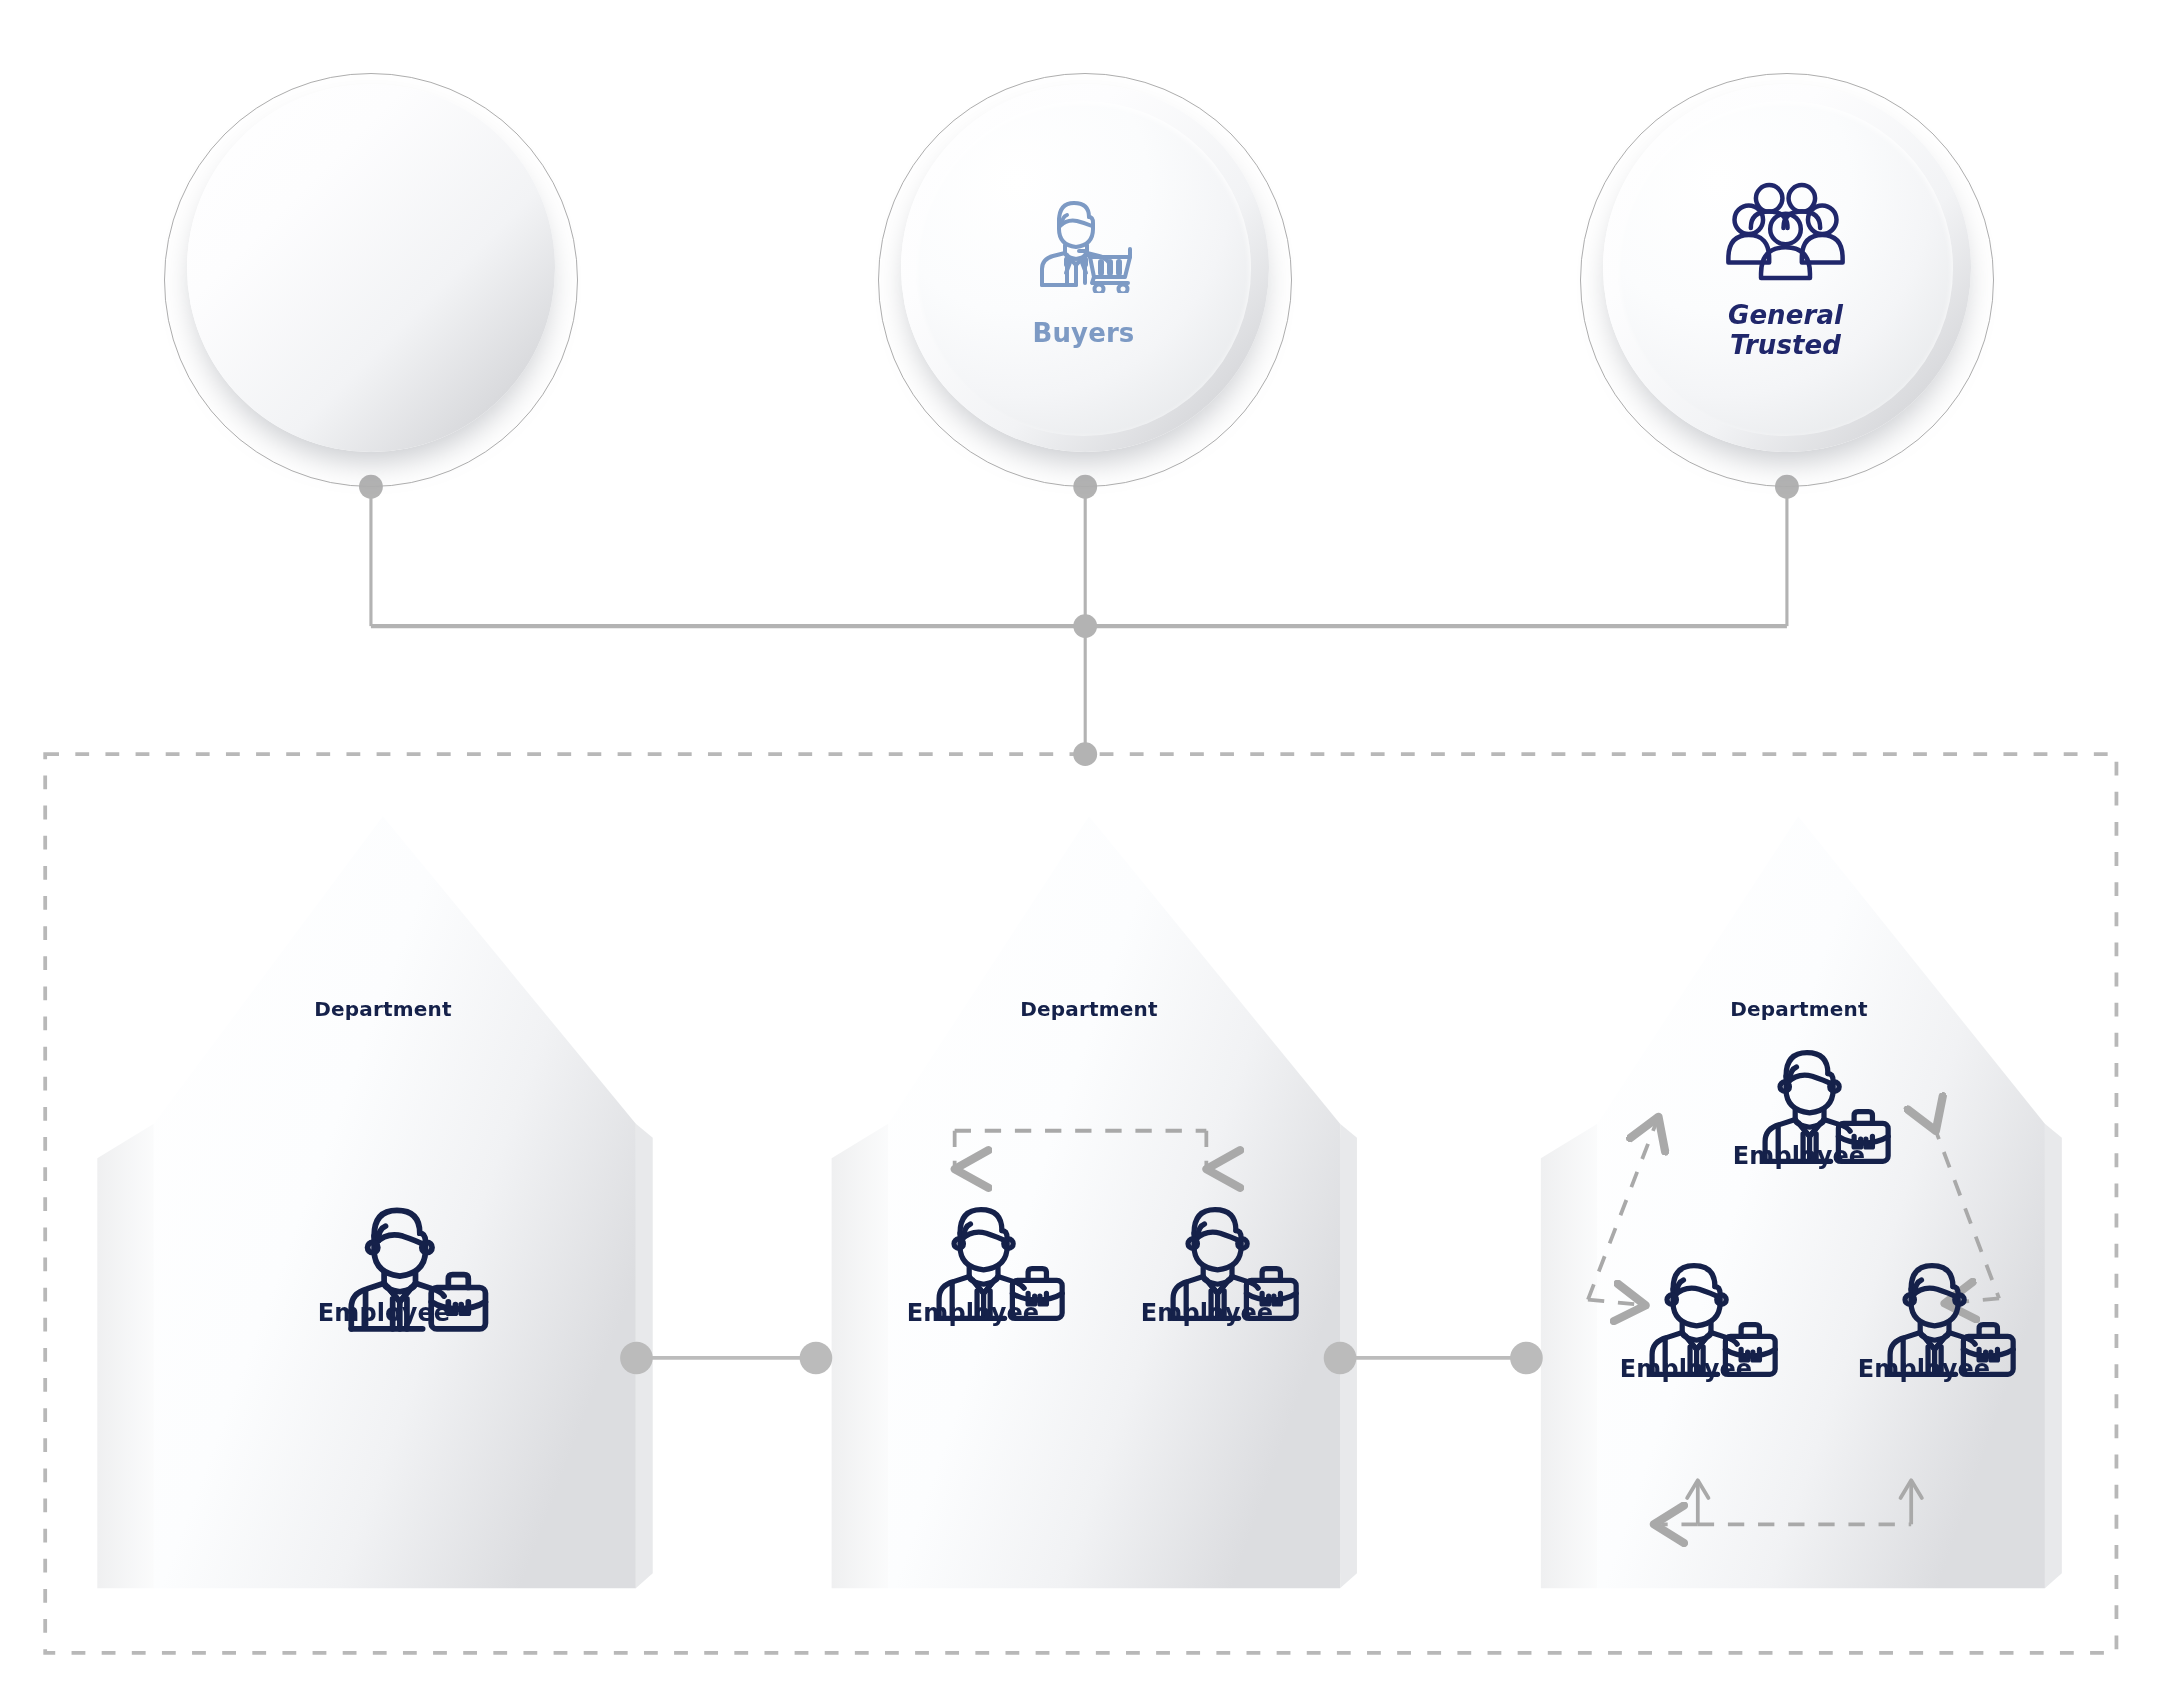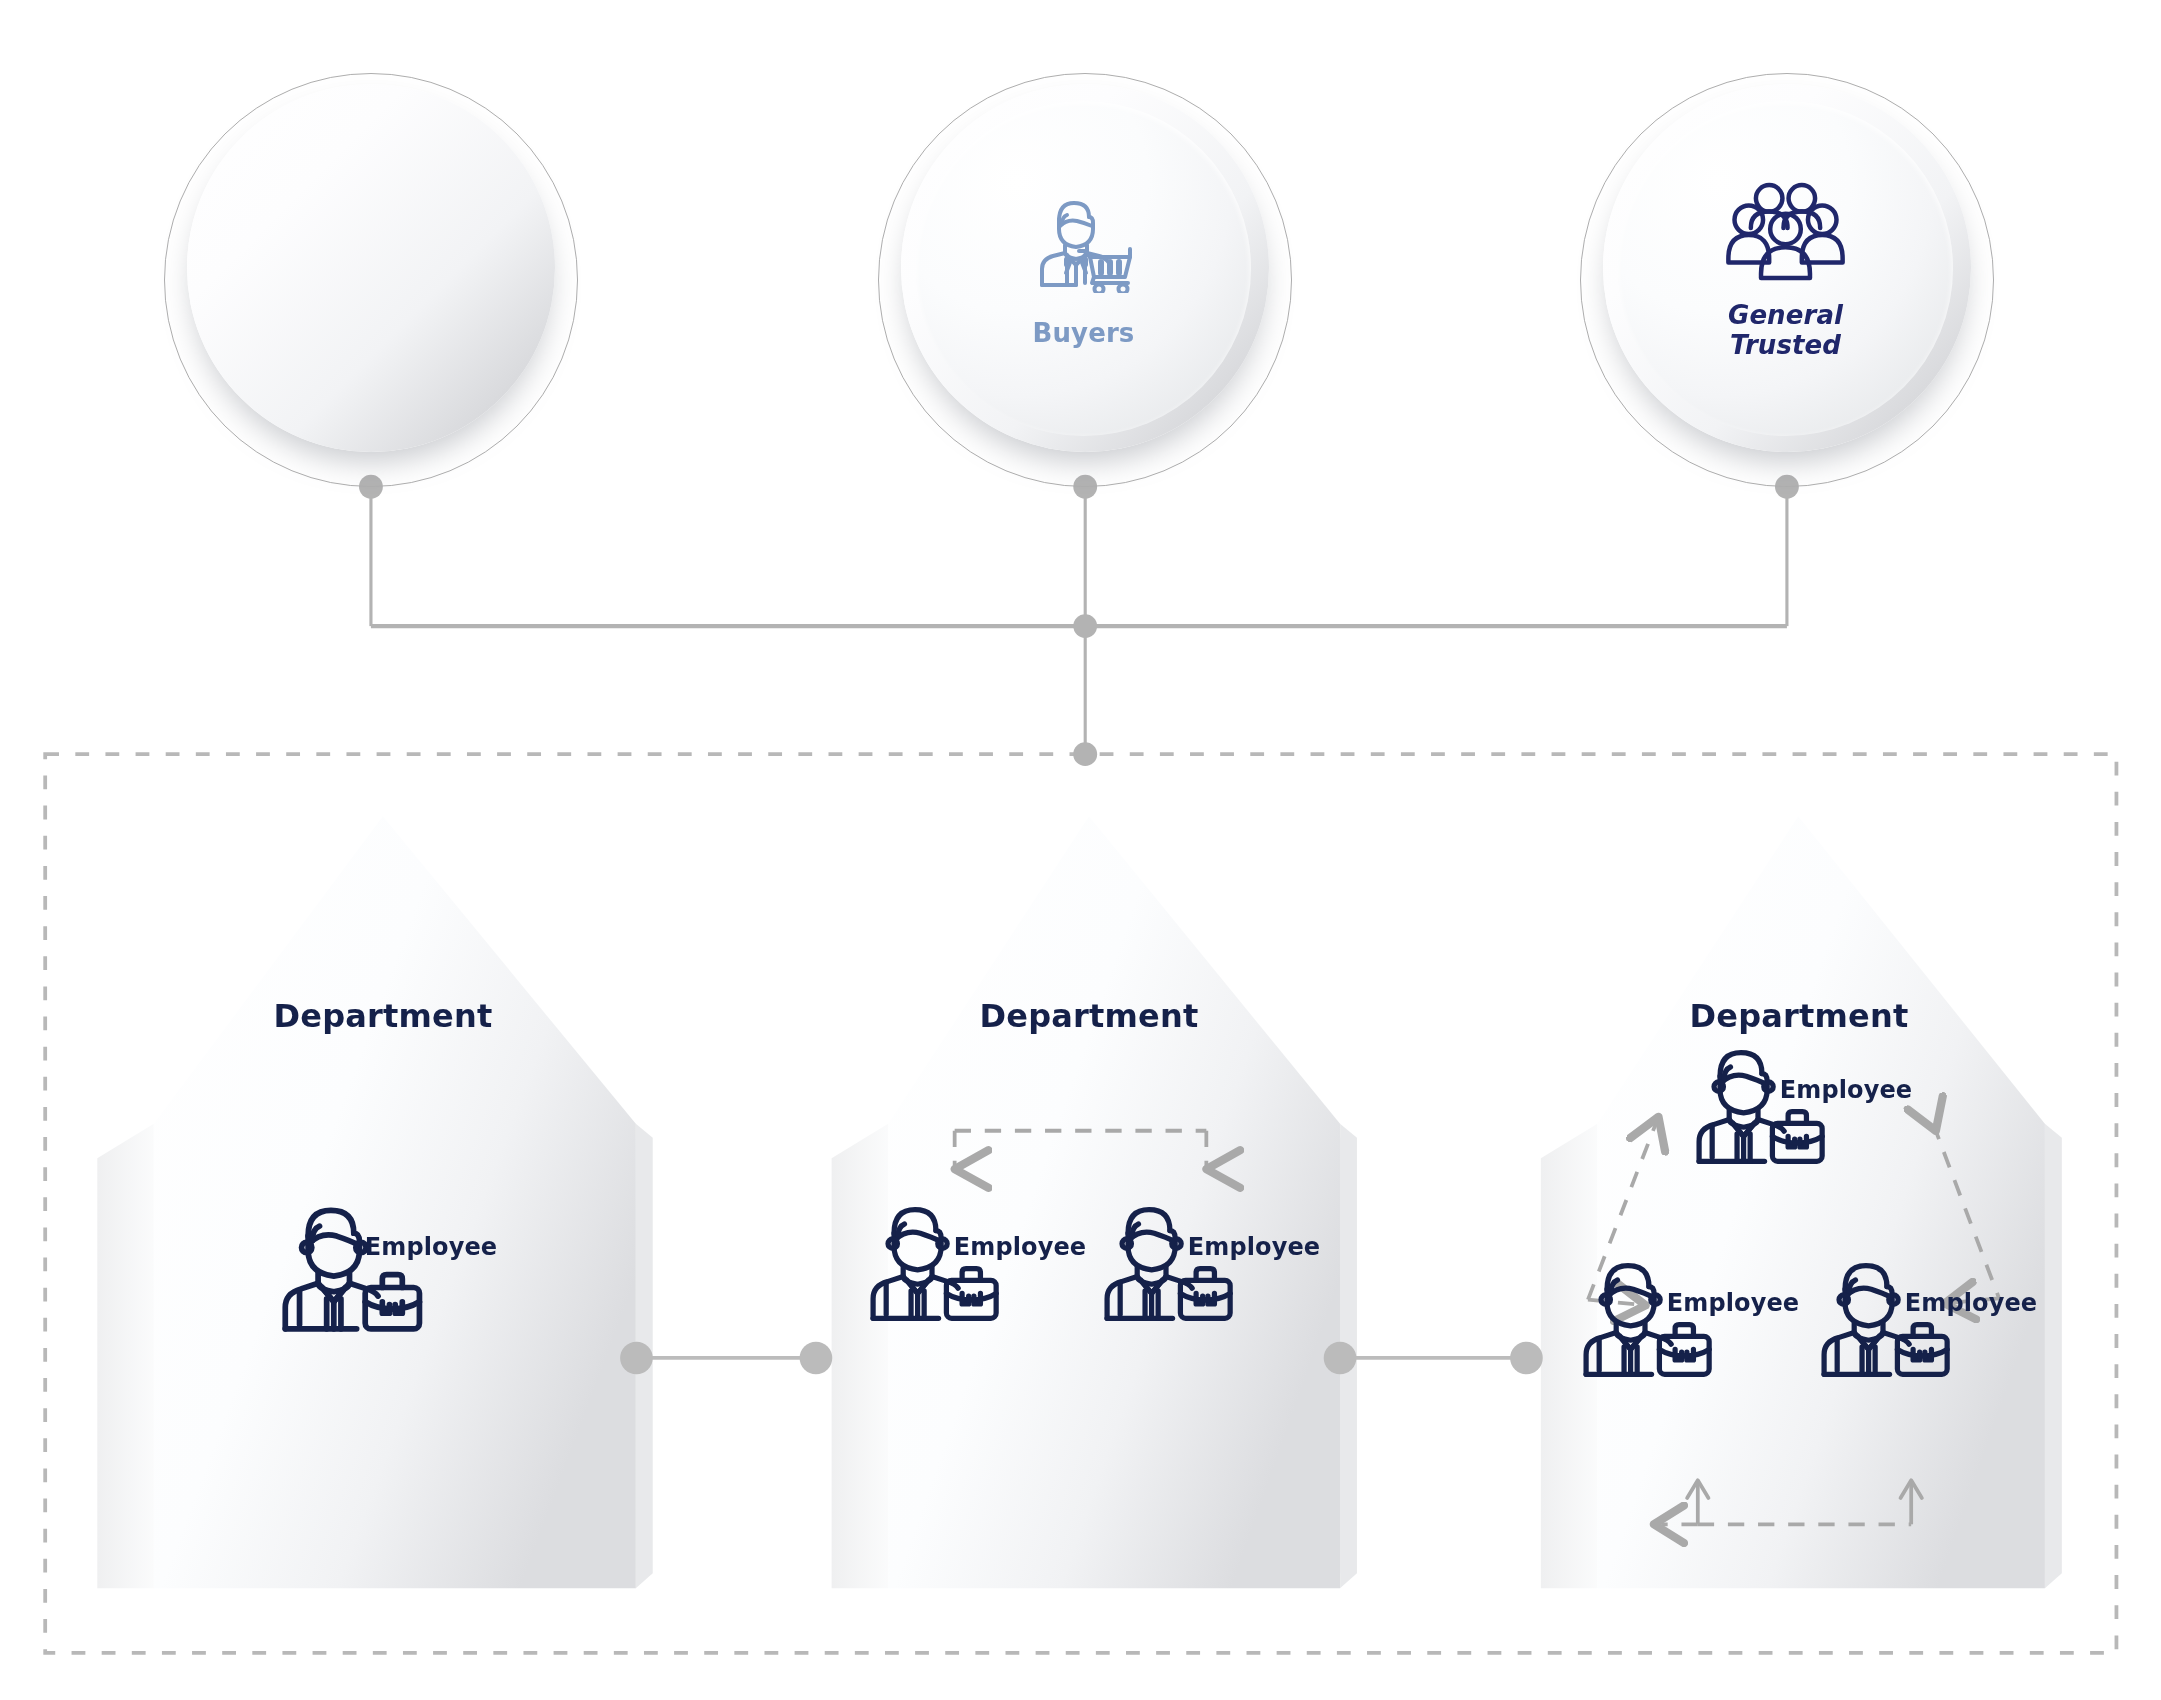--- a/index.html
+++ b/index.html
@@ -35,24 +35,24 @@
   }
   .circle-icon{width:132px;height:119px;display:flex;align-items:center;justify-content:center;margin-top:-5px;}
   .circle-label{
     font-weight:700;font-size:26px;line-height:1.12;text-align:center;margin-top:10px;
     letter-spacing:0.1px;
   }
 
   
   .dept{position:absolute;}
   .dept-label{
-    position:absolute;font-weight:700;font-size:32px;color:#15214a;
+    position:absolute;font-weight:700;font-size:20px;color:#15214a;
     text-align:center;white-space:nowrap;letter-spacing:0.2px;
   }
-  .emp{position:absolute;display:flex;flex-direction:row;align-items:center;justify-content:center;}
+  .emp{position:absolute;display:flex;flex-direction:column;align-items:center;justify-content:center;}
   .emp-icon{width:94px;height:94px;}
   .emp-label{
     font-weight:700;font-size:24px;color:#15214a;margin-top:8.8px;white-space:nowrap;letter-spacing:0.1px;
   }
 </style>
 </head>
 <body>
 
 <div class="stage">
 

